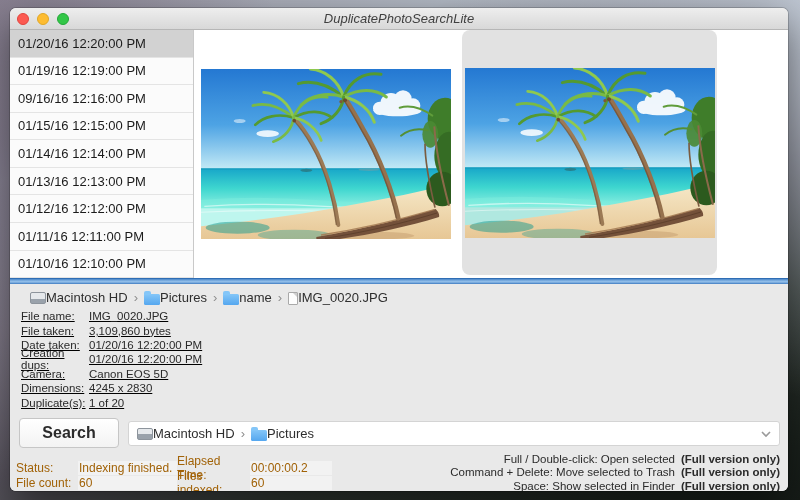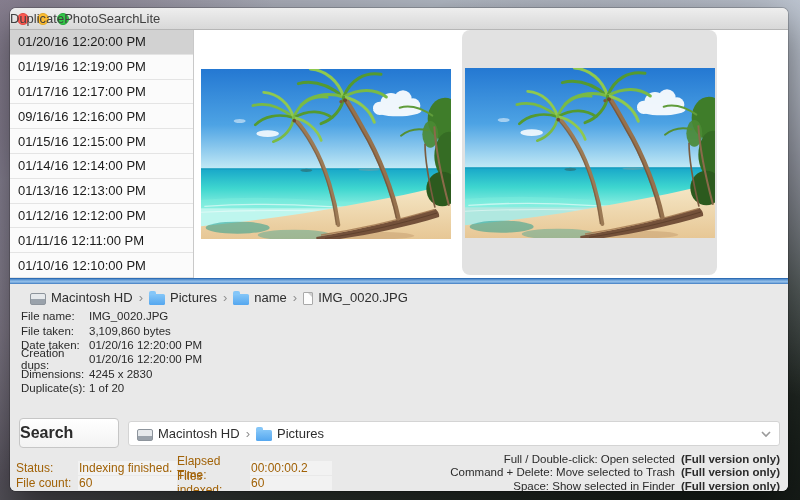--- a/index.html
+++ b/index.html
@@ -26,21 +26,21 @@
     background:linear-gradient(#eeeeee,#d8d8d8);
     border-bottom:1px solid #b6b6b6;
   }
   .traffic { position:absolute; left:7px; top:5px; display:flex; gap:8px; }
   .light { width:12px; height:12px; border-radius:50%; }
   .light.red    { background:#fc5a52; border:1px solid #e1453e; }
   .light.yellow { background:#fdbc32; border:1px solid #e0a726; }
   .light.green  { background:#33c748; border:1px solid #24a939; }
   .title {
     position:absolute; left:0; right:0; top:0; height:21px;
-    text-align:left; line-height:21px; font-size:13px; color:#404040;
+    text-align:center; line-height:21px; font-size:13px; color:#404040;font-style:italic;
   }
 
   
   .main { flex:0 0 248px; display:flex; background:#fff; }
   .sidebar {
     width:184px; flex:0 0 184px; background:#fbfbfb;
     border-right:1px solid #c9c9c9; display:flex; flex-direction:column;
   }
   .side-row {
     flex:1 1 auto; display:flex; align-items:center; padding-left:8px;
@@ -62,21 +62,21 @@
   .splitter {
     flex:0 0 6px; height:6px;
     background:linear-gradient(#4886c9, #8fbce8 45%, #8fbce8 60%, #3d7ac0);
     border-top:1px solid #2f6db4;
   }
 
   
   .bottom { position:relative; flex:1 1 auto; background:#e9e9e9; }
 
   .breadcrumb { position:absolute; left:20px; top:6px; display:flex; align-items:center; font-size:13px; color:#2e2e2e; }
-  .crumb { display:flex; align-items:flex-end; gap:5px; }
+  .crumb { display:flex; align-items:center; }
   .crumb-sep { margin:0 6px; color:#8f8f8f; font-size:13px; }
 
   .drive-icon {
     width:16px; height:12px; border-radius:2px; margin-top:1px;
     background:linear-gradient(#e6e9ec 0 55%, #9aa2ab 55%);
     border:1px solid #8d949c; position:relative;
   }
   .folder-icon {
     width:16px; height:11px; border-radius:1.5px; margin-top:3px;
     background:linear-gradient(#84c6f8,#55a7ef); position:relative;
@@ -88,32 +88,32 @@
   .file-icon {
     width:10px; height:13px; background:#fdfdfd; border:1px solid #a9a9a9;
     border-radius:1px; position:relative; margin-top:1px;
   }
   .file-icon::before {
     content:""; position:absolute; top:0; right:0;
     border-style:solid; border-width:0 4px 4px 0;
     border-color:transparent #cfcfcf transparent transparent;
   }
 
-  .info { position:absolute; left:11px; top:25px; }
+  .info { position:absolute; left:11px; top:25px;text-decoration:underline; }
   .info-row { display:flex; height:14.4px; align-items:center; font-size:11.5px; color:#2a2a2a; }
   .info-label { width:68px; flex:0 0 68px; }
   .info-value { white-space:nowrap; }
 
   .search-row { position:absolute; left:0; right:0; top:134px; height:32px; }
   .search-btn {
     position:absolute; left:9px; top:0; width:100px; height:30px;
     background:linear-gradient(#ffffff,#f3f3f3);
     border:1px solid #c6c6c6; border-radius:4px;
     font-family:"Liberation Sans", sans-serif;
-    font-size:16px; font-weight:bold; color:#2b2b2b; text-align:left;
+    font-size:16px; font-weight:bold; color:#2b2b2b; text-align:center;
   }
   .path-bar {
     position:absolute; left:118px; top:3px; width:652px; height:25px;
     background:#fff; border:1px solid #d4d4d4; border-radius:3px;
     display:flex; align-items:center; padding:0 8px; font-size:13px; color:#2e2e2e;
   }
   .path-spacer { flex:1 1 auto; }
   .combo-chevron { width:10px; height:8px; flex:0 0 auto; }
 
   .status-left { position:absolute; left:6px; top:170px; }
@@ -219,21 +219,20 @@
       <div class="light yellow"></div>
       <div class="light green"></div>
     </div>
     <div class="title">DuplicatePhotoSearchLite</div>
   </div>
 
   <div class="main">
     <div class="sidebar">
       <div class="side-row selected">01/20/16 12:20:00 PM</div>
       <div class="side-row">01/19/16 12:19:00 PM</div>
-      <div class="side-row">01/17/16 12:17:00 PM</div>
       <div class="side-row">09/16/16 12:16:00 PM</div>
       <div class="side-row">01/15/16 12:15:00 PM</div>
       <div class="side-row">01/14/16 12:14:00 PM</div>
       <div class="side-row">01/13/16 12:13:00 PM</div>
       <div class="side-row">01/12/16 12:12:00 PM</div>
       <div class="side-row">01/11/16 12:11:00 PM</div>
       <div class="side-row">01/10/16 12:10:00 PM</div>
     </div>
 
     <div class="photos">
@@ -288,20 +287,24 @@
       </div>
       <div class="info-row">
         <span class="info-label">Date taken:</span>
         <span class="info-value">01/20/16 12:20:00 PM</span>
       </div>
       <div class="info-row">
         <span class="info-label">Creation dups:</span>
         <span class="info-value">01/20/16 12:20:00 PM</span>
       </div>
       <div class="info-row">
+        <span class="info-label">Camera:</span>
+        <span class="info-value">Canon EOS 5D</span>
+      </div>
+      <div class="info-row">
         <span class="info-label">Dimensions:</span>
         <span class="info-value">4245 x 2830</span>
       </div>
       <div class="info-row">
         <span class="info-label">Duplicate(s):</span>
         <span class="info-value">1 of 20</span>
       </div>
     </div>
 
     <div class="search-row">

